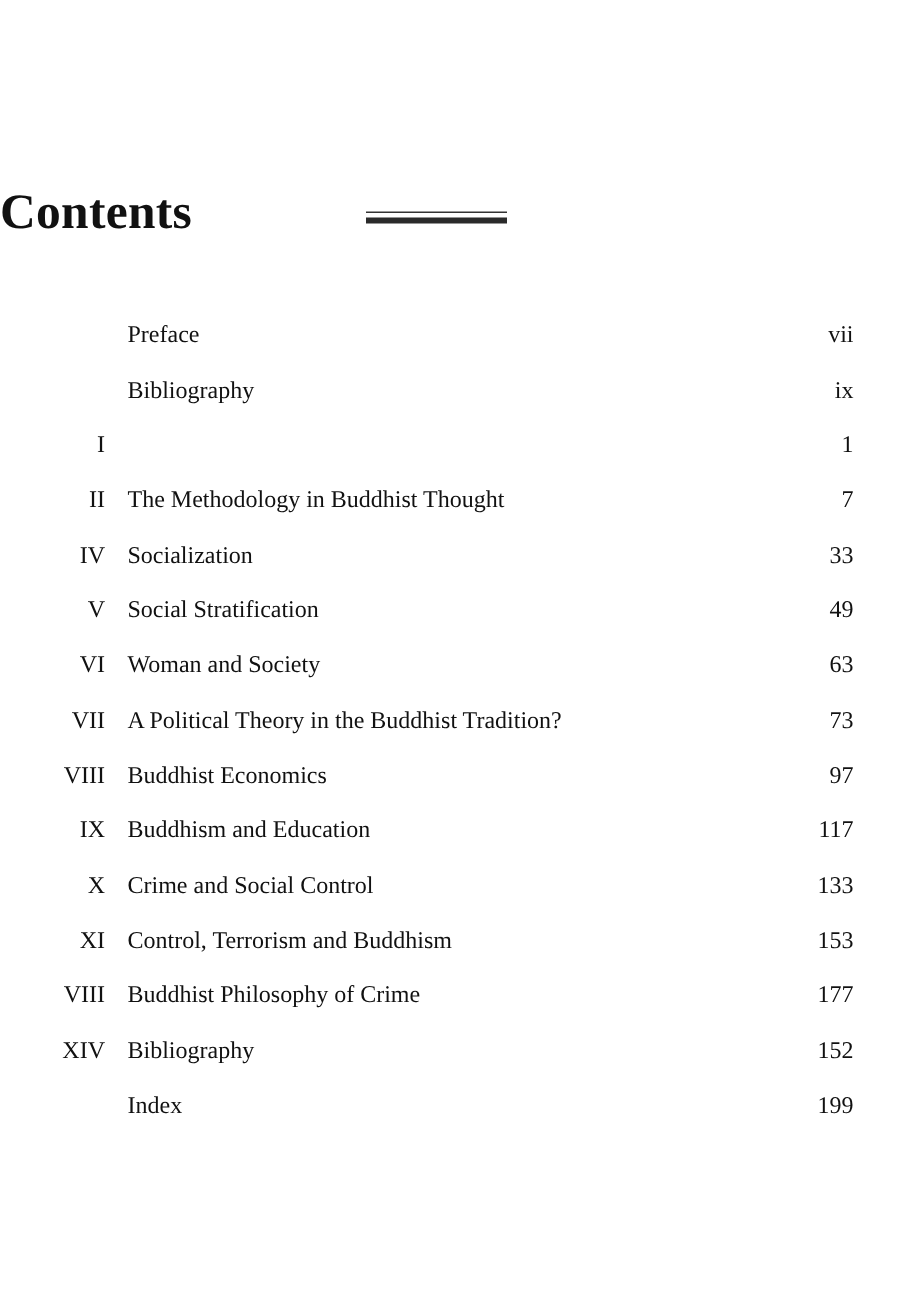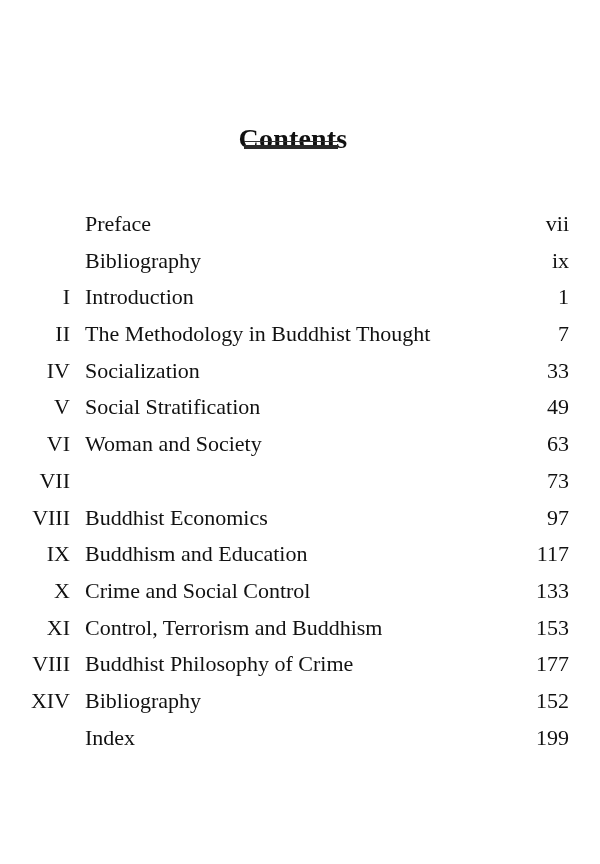--- a/index.html
+++ b/index.html
@@ -13,22 +13,21 @@
       position: relative;
       overflow: hidden;
       font-family: "Liberation Serif", "DejaVu Serif", serif;
       color: #111111;
     }
     .title {
       position: absolute;
       left: 0;
       width: 586px;
       top: 100px;
-      text-align: center;
-      font-size: 28px;
+      font-size: 33px;
       font-weight: bold;
       letter-spacing: 0.2px;
       line-height: 40px;
     }
     .rule-thin {
       position: absolute;
       left: 244px;
       width: 94px;
       top: 141px;
       height: 1px;
@@ -45,21 +44,21 @@
     .toc {
       position: absolute;
       left: 0;
       top: 206px;
       width: 600px;
     }
     .toc-row {
       position: relative;
       height: 36.7px;
       line-height: 36.7px;
-      font-size: 22px;
+      font-size: 16px;
       font-family: Liberation Serif, serif;
     }
     .toc-num {
       position: absolute;
       right: 530px;
       top: 0;
       text-align: right;
       white-space: nowrap;
     }
     .toc-title {
@@ -89,21 +88,20 @@
     <span class="toc-title">Preface</span>
     <span class="toc-page">vii</span>
   </div>
   <div class="toc-row">
     <span class="toc-num"></span>
     <span class="toc-title">Bibliography</span>
     <span class="toc-page">ix</span>
   </div>
   <div class="toc-row">
     <span class="toc-num">I</span>
-    <span class="toc-title">Introduction</span>
     <span class="toc-page">1</span>
   </div>
   <div class="toc-row">
     <span class="toc-num">II</span>
     <span class="toc-title">The Methodology in Buddhist Thought</span>
     <span class="toc-page">7</span>
   </div>
   <div class="toc-row">
     <span class="toc-num">IV</span>
     <span class="toc-title">Socialization</span>
@@ -114,20 +112,21 @@
     <span class="toc-title">Social Stratification</span>
     <span class="toc-page">49</span>
   </div>
   <div class="toc-row">
     <span class="toc-num">VI</span>
     <span class="toc-title">Woman and Society</span>
     <span class="toc-page">63</span>
   </div>
   <div class="toc-row">
     <span class="toc-num">VII</span>
+    <span class="toc-title">A Political Theory in the Buddhist Tradition?</span>
     <span class="toc-page">73</span>
   </div>
   <div class="toc-row">
     <span class="toc-num">VIII</span>
     <span class="toc-title">Buddhist Economics</span>
     <span class="toc-page">97</span>
   </div>
   <div class="toc-row">
     <span class="toc-num">IX</span>
     <span class="toc-title">Buddhism and Education</span>

